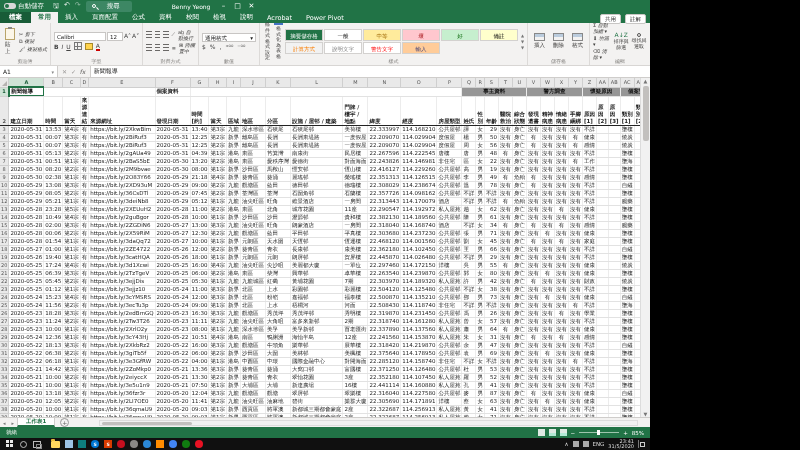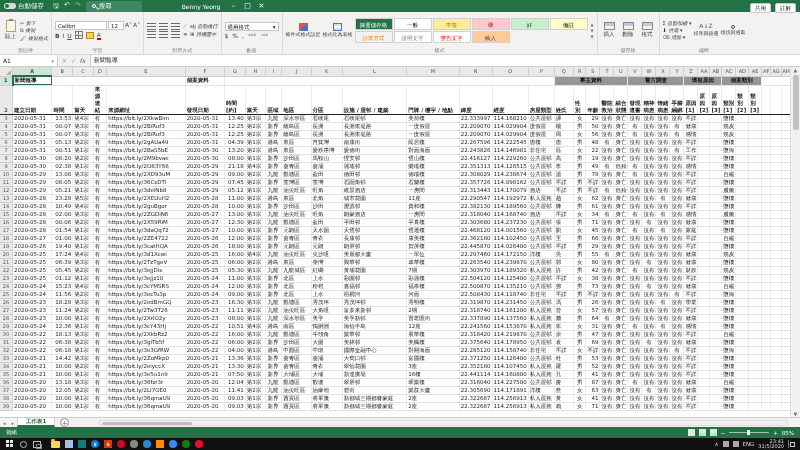--- a/index.html
+++ b/index.html
@@ -1,26 +1,26 @@
 <!DOCTYPE html>
 <html><head>
 <meta charset="utf-8">
 <style>
 *{margin:0;padding:0;box-sizing:border-box;font-family:"DejaVu Sans",sans-serif}
 body{background:#000}
-.screen{width:800px;height:450px;display:flex;flex-direction:column;overflow:hidden;background:#fff;position:relative}
+.screen{width:650px;height:450px;display:flex;flex-direction:column;overflow:hidden;background:#fff;position:relative}
 
 .titlebar{height:12px;background:#217346;display:flex;align-items:center;color:#fff;font-size:6.5px;flex:0 0 auto}
 .autosave{display:flex;align-items:center;gap:2px;padding:0 4px}
 .toggle{width:12px;height:6px;border-radius:3px;background:#d9d9d9;position:relative}
 .toggle::after{content:"";position:absolute;left:1px;top:1px;width:4px;height:4px;border-radius:50%;background:#217346}
 .qa{display:flex;gap:5px;padding:0 5px;font-size:7px}
 .qa span{opacity:.9}
 .tb-title{flex:1;text-align:center;white-space:nowrap;overflow:hidden;font-size:6.5px}
-.searchpill{background:#3d8764;border-radius:2px;padding:1px 30px 1px 6px;display:flex;align-items:center;gap:3px;margin-right:40px}
+.searchpill{background:#3d8764;border-radius:2px;padding:1px 12px 1px 6px;display:flex;align-items:center;gap:11px;margin-right:40px}
 .lens{width:4px;height:4px;border:1px solid #fff;border-radius:50%;position:relative}
 .lens::after{content:"";position:absolute;left:3px;top:3px;width:3px;height:1px;background:#fff;transform:rotate(45deg)}
 .user{margin-right:6px;font-size:6px;white-space:nowrap}
 .winctl{display:flex}
 .winctl span{width:14px;text-align:center;font-size:7px;line-height:12px}
 
 .ribtabs{height:11px;background:#217346;display:flex;align-items:flex-end;color:#fff;font-size:6.5px;flex:0 0 auto}
 .rtab{padding:1px 7px;white-space:nowrap}
 .rtab.file{background:#185c37;font-weight:bold;padding:1px 9px}
 .rtab.active{background:#f3f2f1;color:#217346;font-weight:bold}
@@ -137,20 +137,33 @@
       <span>搜尋</span>
     </div>
     <div class="user">Benny Yeong</div>
     <div class="winctl">
       <span>–</span>
       <span>□</span>
       <span>✕</span>
     </div>
   </div>
 
+  <div class="ribtabs">
+      <span class="rtab file">檔案</span>
+      <span class="rtab active">常用</span>
+      <span class="rtab">插入</span>
+      <span class="rtab">頁面配置</span>
+      <span class="rtab">公式</span>
+      <span class="rtab">資料</span>
+      <span class="rtab">校閱</span>
+      <span class="rtab">檢視</span>
+      <span class="rtab">說明</span>
+      <span class="rtab">Acrobat</span>
+      <span class="rtab">Power Pivot</span>
+    </div>
 
   <div class="ribbon">
     <div class="sharebar">
       <span>共用</span>
       <span>註解</span>
     </div>
 
     <div class="rgroup">
       <div class="bigbtn">
         <span class="clip"></span>

